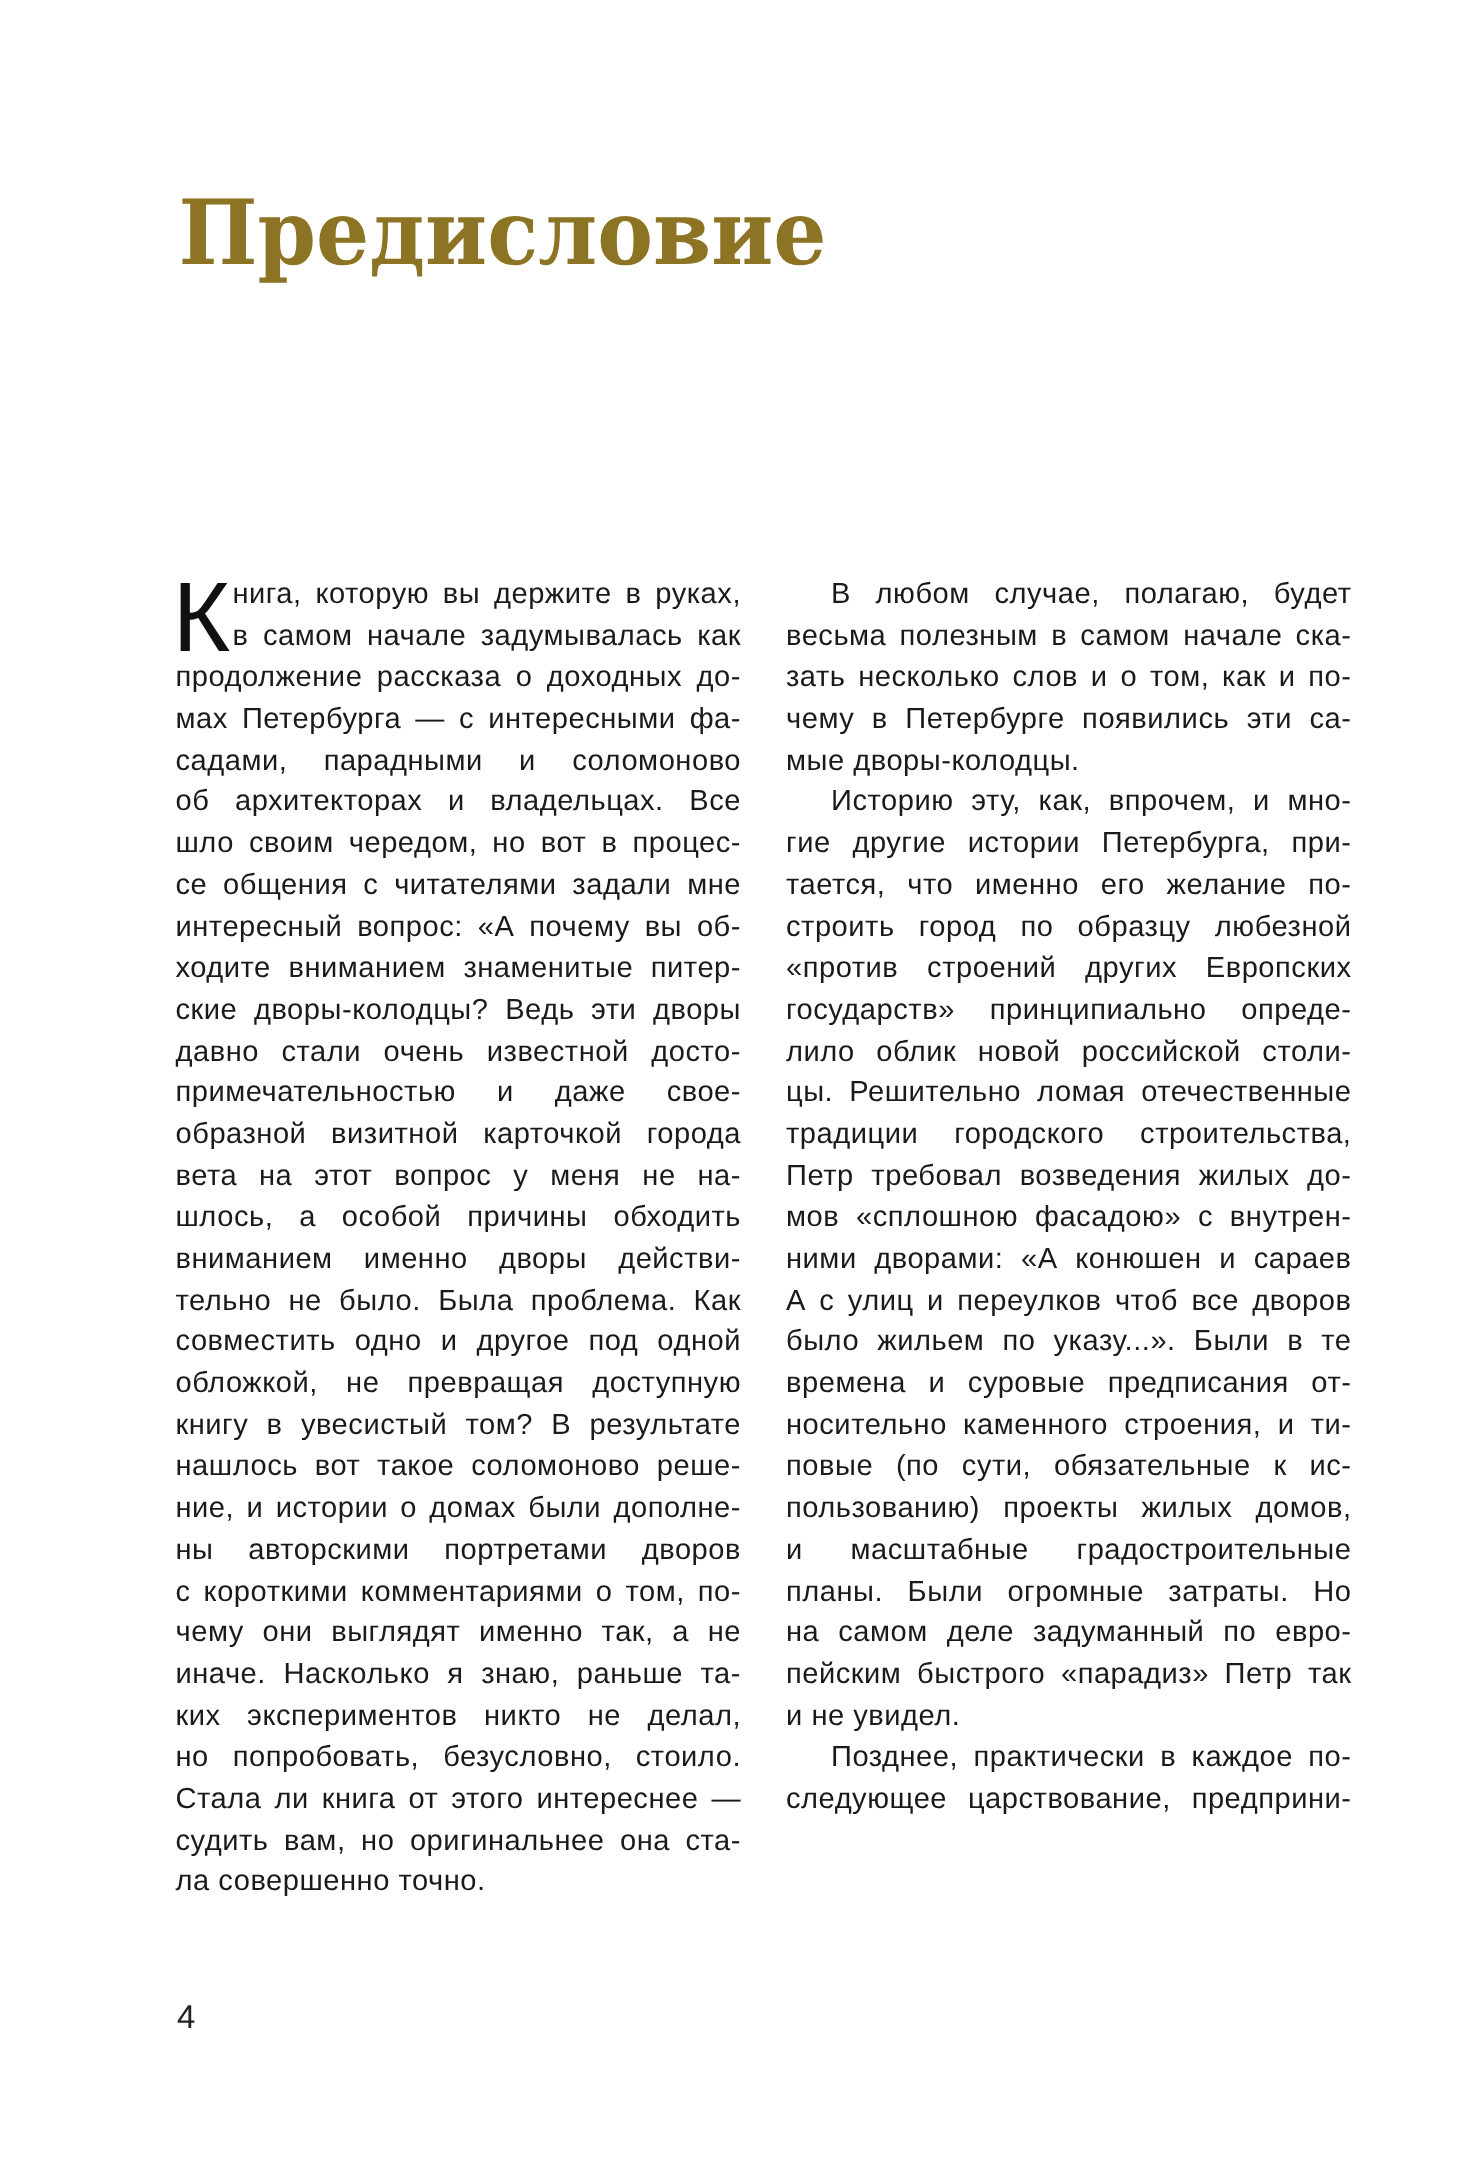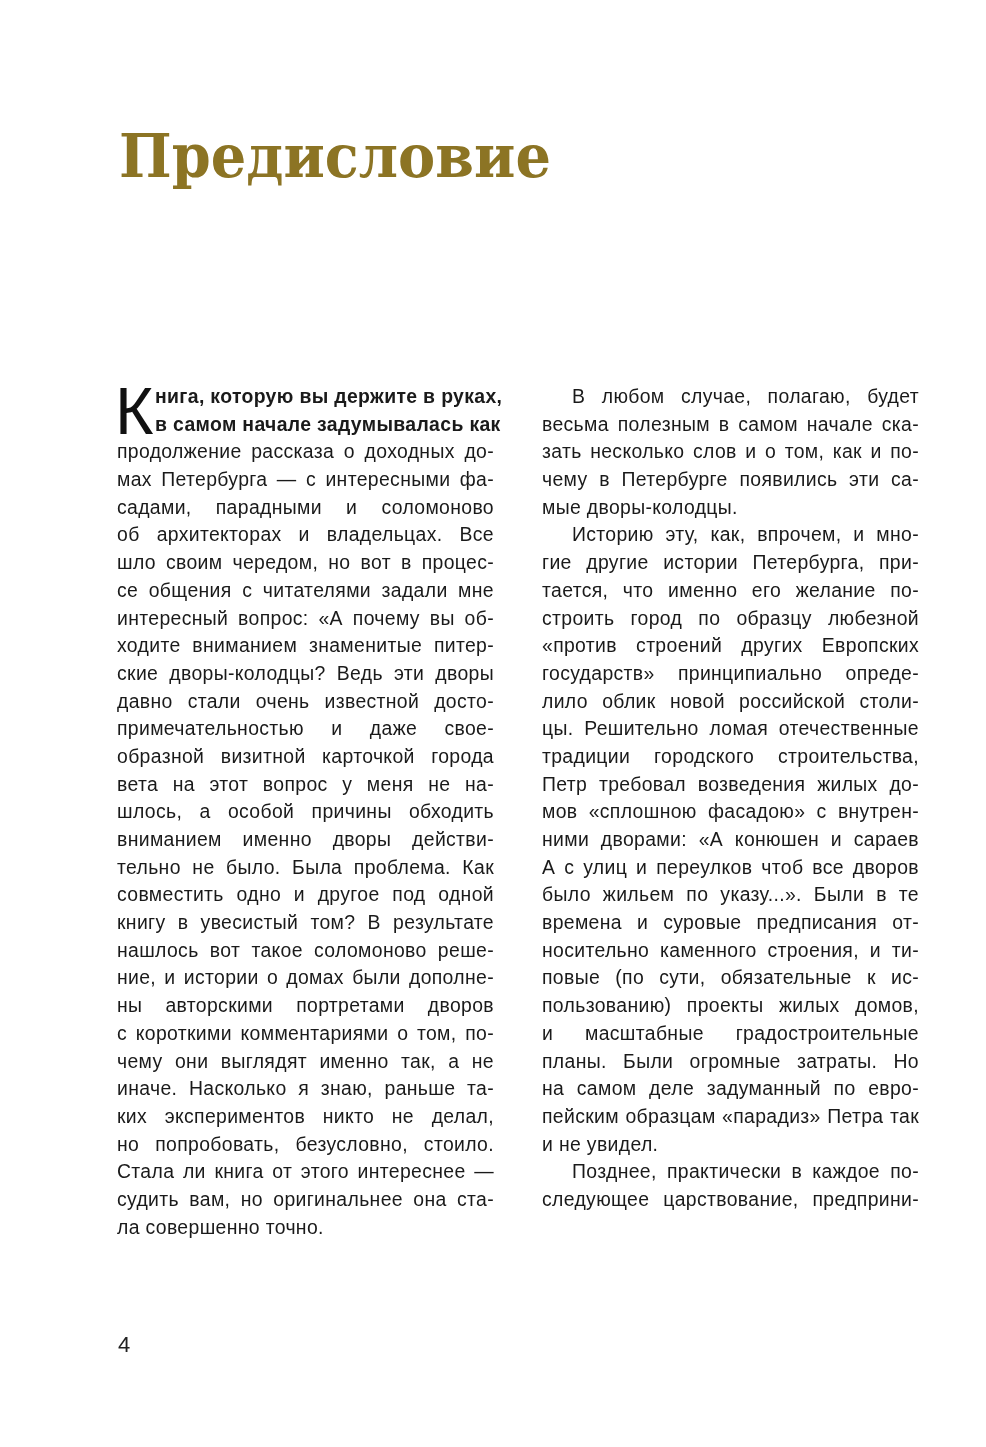--- a/index.html
+++ b/index.html
@@ -10,29 +10,29 @@
     font-weight: bold; font-size: 60px; letter-spacing: 0px;
     color: #8c7424; line-height: 1; margin: 0;
     transform: scaleX(0.93); transform-origin: left top;
   }
   .col {
     position: absolute; top: 383px; width: 377px;
     font-family: "Liberation Sans", sans-serif;
     font-size: 19.4px; color: #1a1a1a;
   }
   .col.left { left: 117px; }
-  .col.right { left: 542px; }
+  .col.right { left: 524px; }
   .ln {
     display: block; height: 27.7px; line-height: 27.7px;
     text-align: justify; text-align-last: justify; white-space: nowrap;
     letter-spacing: 0.35px;
   }
   .ln.end { text-align-last: left; }
   .ln.indent { padding-left: 30px; }
-  .ln.dc { padding-left: 38px; font-weight: bold; }
+  .ln.dc { padding-left: 38px; }
   .dropcap {
     position: absolute; left: -2px; top: 2px;
     font-family: "Liberation Sans", sans-serif; font-size: 66px; line-height: 52px;
     color: #111; font-weight: normal;
   }
   .pagenum {
     position: absolute; left: 118px; top: 1332px;
     font-family: "Liberation Sans", sans-serif; font-size: 22px; color: #222;
   }
 </style>
@@ -55,20 +55,21 @@
   <span class="ln">ходите вниманием знаменитые питер-</span>
   <span class="ln">ские дворы-колодцы? Ведь эти дворы</span>
   <span class="ln">давно стали очень известной досто-</span>
   <span class="ln">примечательностью и даже свое-</span>
   <span class="ln">образной визитной карточкой города</span>
   <span class="ln">вета на этот вопрос у меня не на-</span>
   <span class="ln">шлось, а особой причины обходить</span>
   <span class="ln">вниманием именно дворы действи-</span>
   <span class="ln">тельно не было. Была проблема. Как</span>
   <span class="ln">совместить одно и другое под одной</span>
+  <span class="ln">обложкой, не превращая доступную</span>
   <span class="ln">книгу в увесистый том? В результате</span>
   <span class="ln">нашлось вот такое соломоново реше-</span>
   <span class="ln">ние, и истории о домах были дополне-</span>
   <span class="ln">ны авторскими портретами дворов</span>
   <span class="ln">с короткими комментариями о том, по-</span>
   <span class="ln">чему они выглядят именно так, а не</span>
   <span class="ln">иначе. Насколько я знаю, раньше та-</span>
   <span class="ln">ких экспериментов никто не делал,</span>
   <span class="ln">но попробовать, безусловно, стоило.</span>
   <span class="ln">Стала ли книга от этого интереснее —</span>
@@ -96,19 +97,19 @@
   <span class="ln">ними дворами: «А конюшен и сараев</span>
   <span class="ln">А с улиц и переулков чтоб все дворов</span>
   <span class="ln">было жильем по указу...». Были в те</span>
   <span class="ln">времена и суровые предписания от-</span>
   <span class="ln">носительно каменного строения, и ти-</span>
   <span class="ln">повые (по сути, обязательные к ис-</span>
   <span class="ln">пользованию) проекты жилых домов,</span>
   <span class="ln">и масштабные градостроительные</span>
   <span class="ln">планы. Были огромные затраты. Но</span>
   <span class="ln">на самом деле задуманный по евро-</span>
-  <span class="ln">пейским образцам «парадиз» Петра так</span>
+  <span class="ln">пейским быстрого «парадиз» Петр так</span>
   <span class="ln end">и не увидел.</span>
   <span class="ln indent">Позднее, практически в каждое по-</span>
   <span class="ln">следующее царствование, предприни-</span>
 </div>
 
 <div class="pagenum">4</div>
 
 </body></html>

